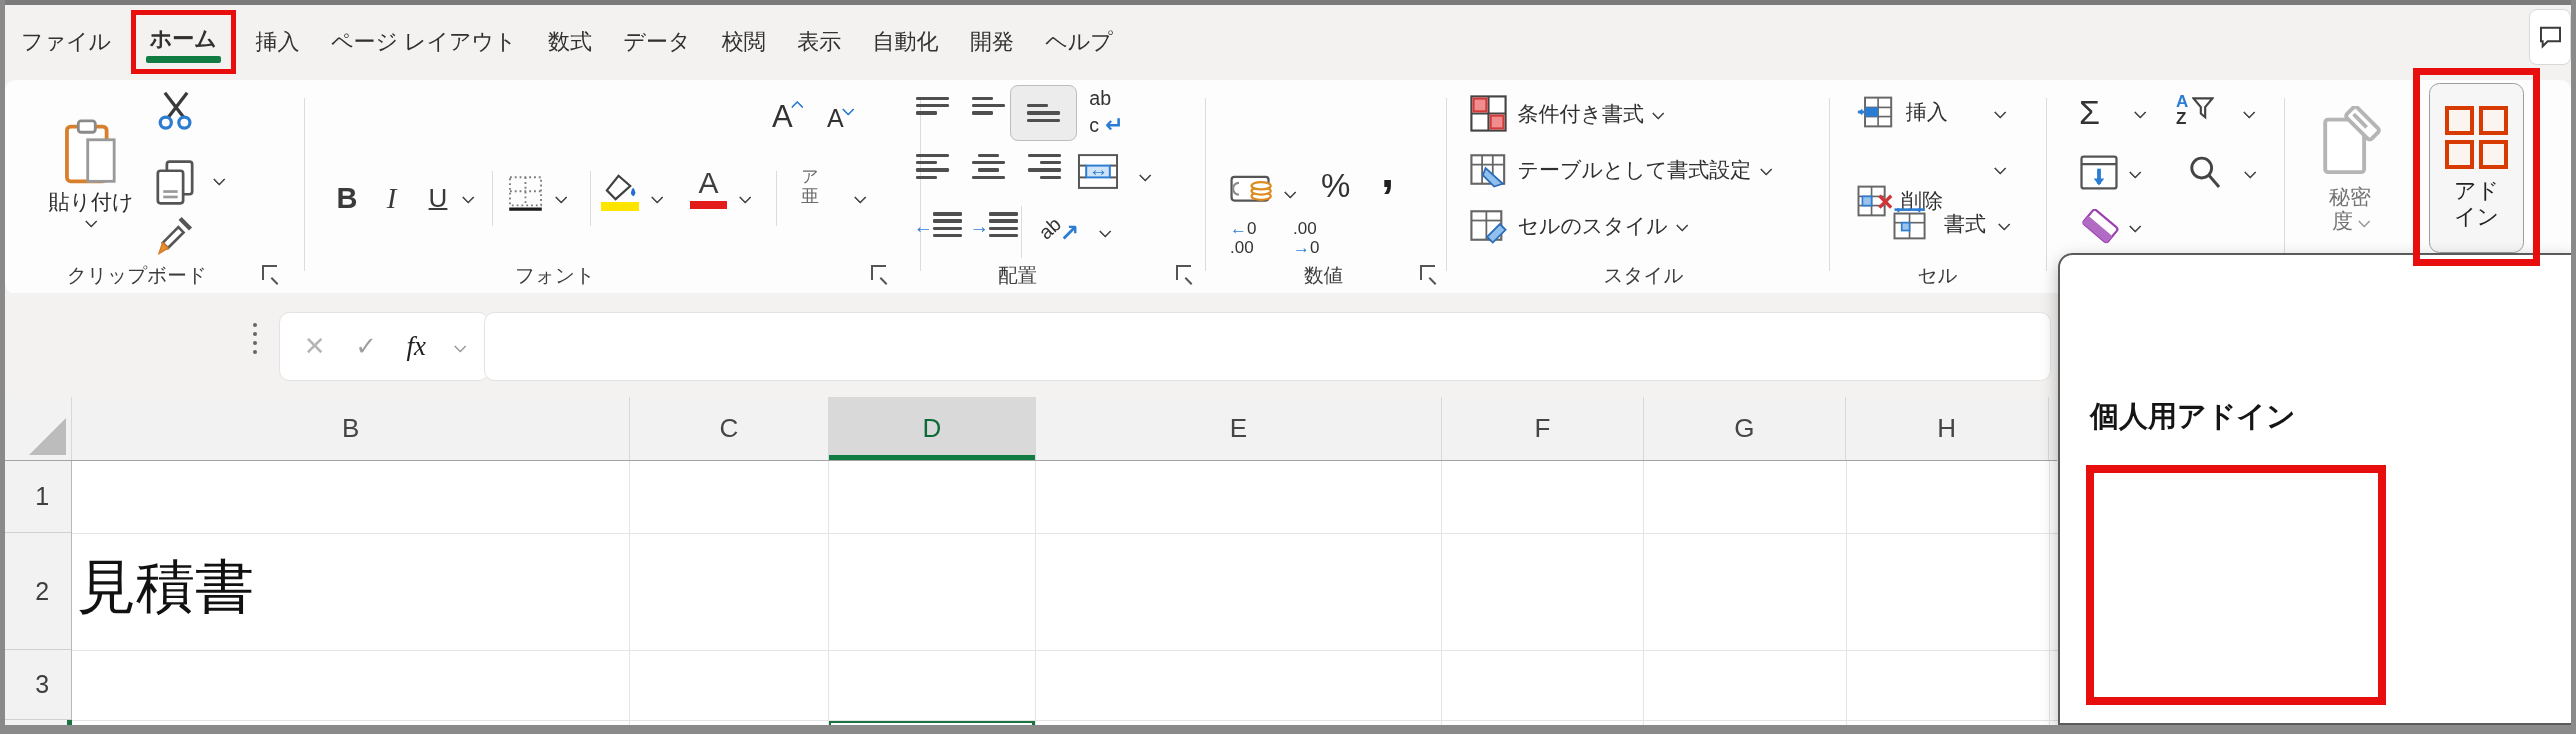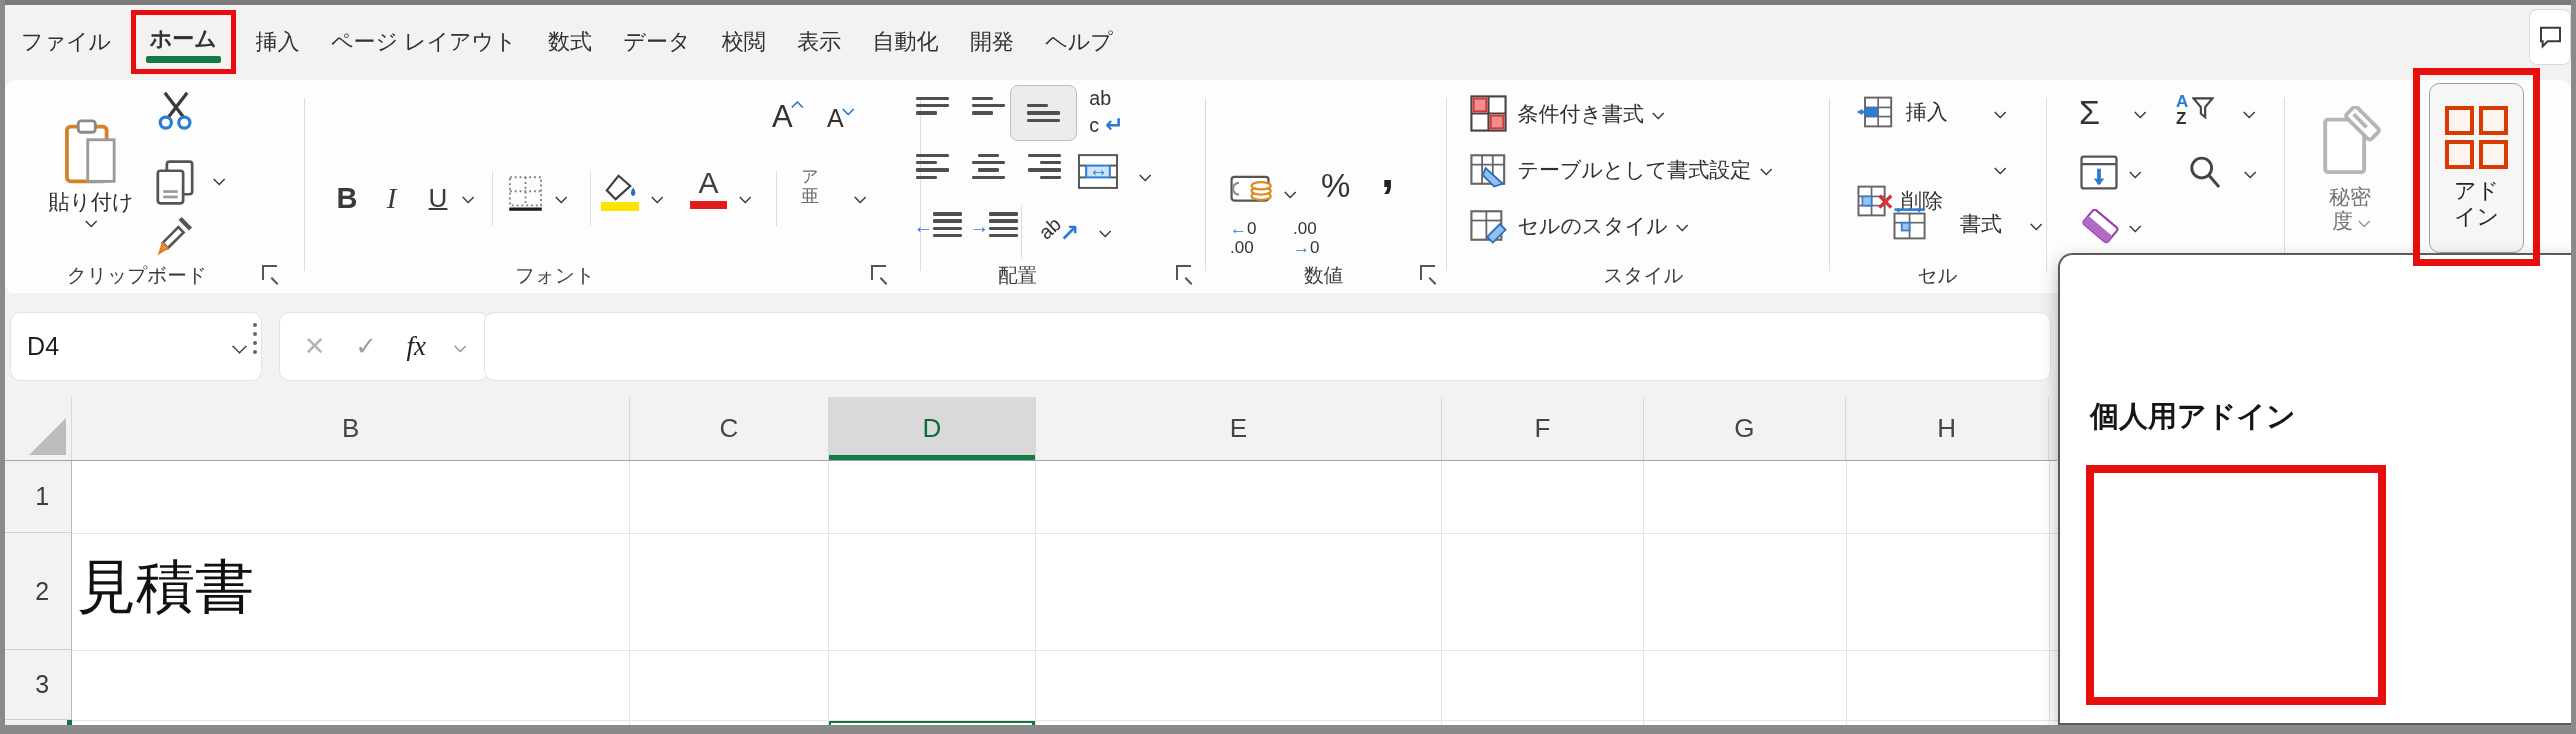--- a/index.html
+++ b/index.html
@@ -398,21 +398,21 @@
       <line x1="22" y1="4" x2="22" y2="48" stroke="#666" stroke-width="2.5"></line>
       <rect x="8" y="19" width="14" height="14" fill="#9ec3ea" stroke="#2b7cd3" stroke-width="2.5"></rect>
       <line x1="34" y1="18" x2="52" y2="36" stroke="#d13438" stroke-width="5"></line>
       <line x1="52" y1="18" x2="34" y2="36" stroke="#d13438" stroke-width="5"></line>
     </svg>
     <span style="font-size:21px;color:#303030;">削除</span>
   </div>
   <div class="rb" style="left:1996px;top:164px;">
       <i class="chev sm"></i>
     </div>
-  <div class="rb" style="left:1857px;top:207px;gap:30px;padding-left:36px;">
+  <div class="rb" style="left:1857px;top:207px;gap:14px;padding-left:36px;">
     <svg width="37" height="34" viewBox="0 0 56 52">
       <rect x="2" y="10" width="46" height="38" fill="#fff" stroke="#666" stroke-width="3"></rect>
       <line x1="2" y1="24" x2="48" y2="24" stroke="#666" stroke-width="2.5"></line>
       <line x1="25" y1="10" x2="25" y2="48" stroke="#666" stroke-width="2.5"></line>
       <rect x="13" y="24" width="12" height="12" fill="#9ec3ea" stroke="#2b7cd3" stroke-width="2.5"></rect>
       <line x1="2" y1="4" x2="48" y2="4" stroke="#2b7cd3" stroke-width="4"></line>
       <line x1="8" y1="2" x2="8" y2="8" stroke="#2b7cd3" stroke-width="3"></line>
       <line x1="40" y1="2" x2="40" y2="8" stroke="#2b7cd3" stroke-width="3"></line>
     </svg>
     <span style="font-size:21px;color:#303030;">書式</span>
@@ -494,24 +494,20 @@
         <div></div>
         <div></div>
       </div>
     <div style="text-align:left;line-height:1.2;color:#222;">
       <div style="font-size:22px;">アド</div>
       <div style="font-size:22px;">イン</div>
     </div>
   </div>
 
   <div class="frow"></div>
-  <div class="whitebox" style="left:10.4px;top:312px;width:218px;height:67px;padding:0 15.7px;justify-content:space-between;">
-    <span style="font-size:25px;color:#1f1f1f;">D4</span>
-    <i class="chev" style="border-color:#555;"></i>
-  </div>
   <div class="abs" style="left:253px;top:323px;display:flex;flex-direction:column;gap:5.2px;z-index:5;">
     <div style="width:3.9px;height:3.9px;border-radius:50%;background:#666;"></div>
     <div style="width:3.9px;height:3.9px;border-radius:50%;background:#666;"></div>
     <div style="width:3.9px;height:3.9px;border-radius:50%;background:#666;"></div>
     <div style="width:3.9px;height:3.9px;border-radius:50%;background:#666;"></div>
   </div>
   <div class="whitebox" style="left:279px;top:312px;width:190px;height:67px;justify-content:space-around;padding:0 9px;">
     <span style="font-size:26px;color:#b5b5b5;">✕</span>
     <span style="font-size:26px;color:#9f9f9f;">✓</span>
     <span style="font-size:27px;color:#1f1f1f;font-style:italic;font-family:'Liberation Serif','DejaVu Serif',serif;">fx</span>

